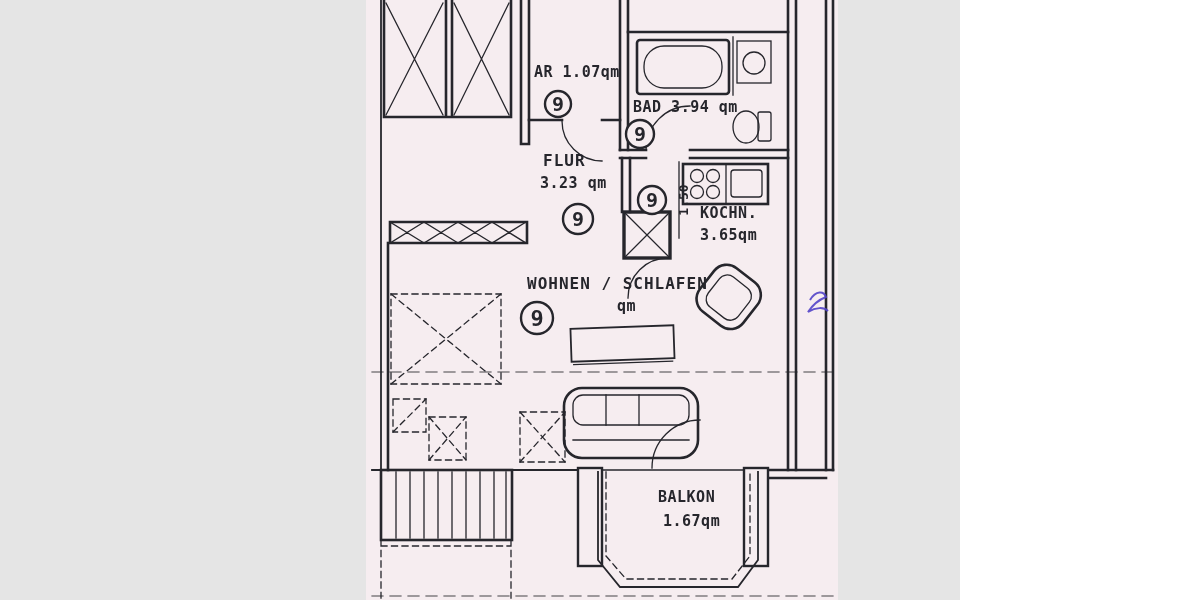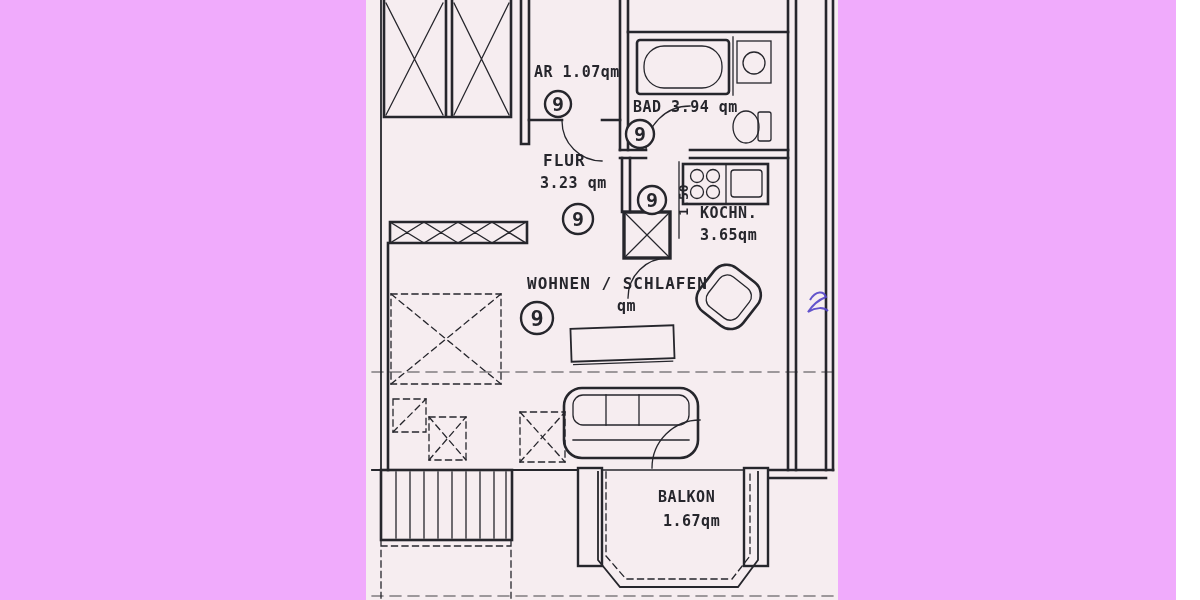--- a/index.html
+++ b/index.html
@@ -1,16 +1,16 @@
 <!DOCTYPE html>
 <html style="--paper: #f6edf0; --ink: #26262c; --annotation: #5242c8;"><head>
 <meta charset="utf-8">
 <style>
   html,body{margin:0;padding:0;background:#ffffff;}
-  .stage{position:relative;width:1176px;height:600px;background:#f0abfc;overflow:hidden;}
+  .stage{position:relative;width:960px;height:600px;background:#e5e5e5;overflow:hidden;}
   .stage svg{position:absolute;left:0;top:0;}
   .paper{fill:var(--paper,#f6edf0);}
   .ln{fill:none;stroke:var(--ink,#26262c);stroke-linecap:square;}
   .w1{stroke-width:1.3;}
   .w15{stroke-width:1.8;}
   .w2{stroke-width:2.6;}
   .w3{stroke-width:3.4;}
   .dash{stroke-dasharray:6 4.5;}
   .dashline{stroke-dasharray:11 7;stroke-width:1.2;opacity:.85;}
   .t{font-family:"DejaVu Sans Mono","Liberation Mono",monospace;font-weight:700;fill:var(--ink,#26262c);}

